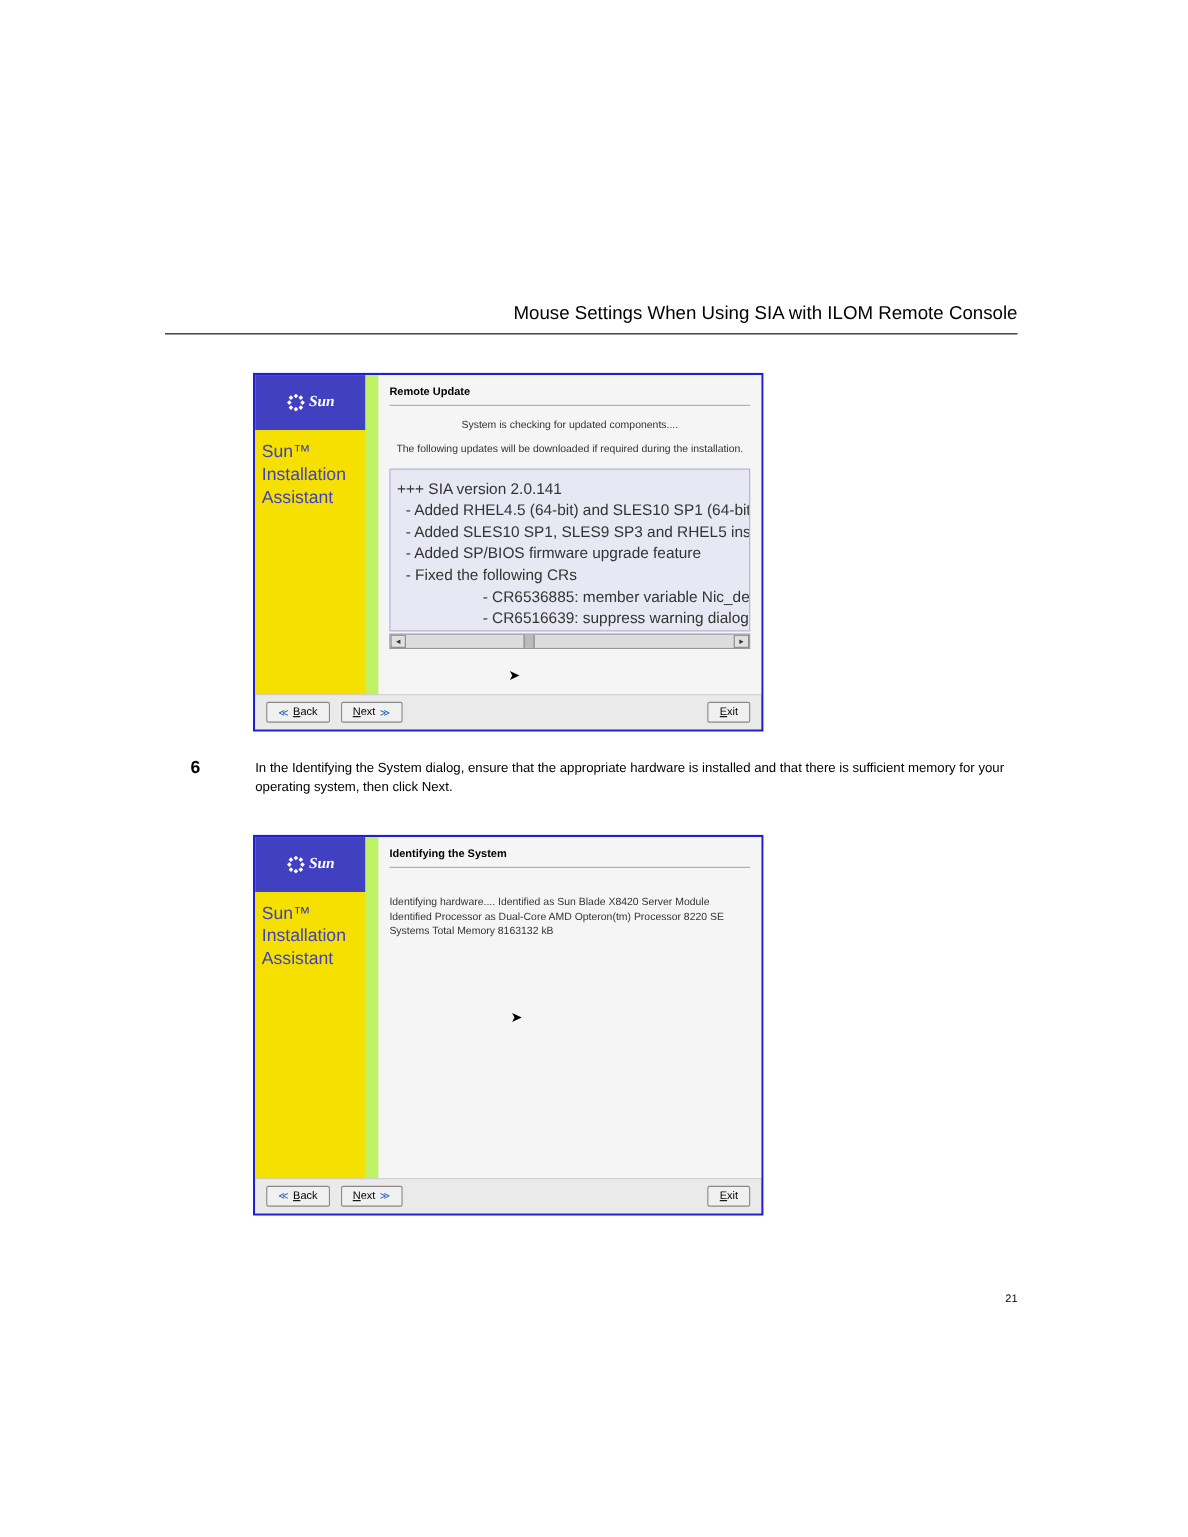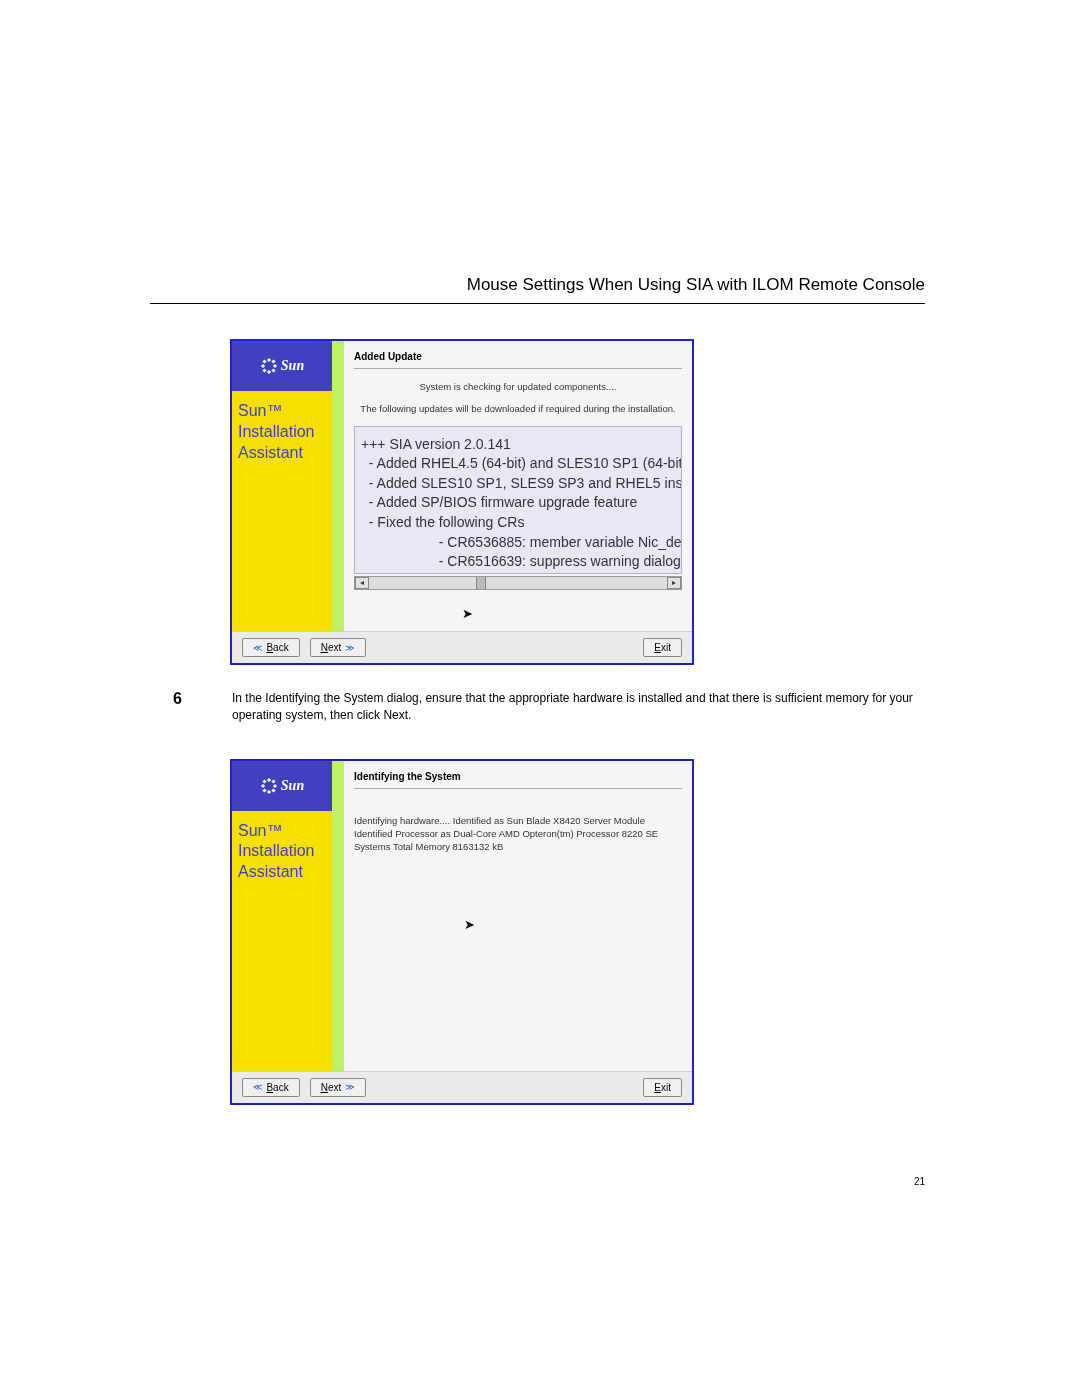--- a/index.html
+++ b/index.html
@@ -239,21 +239,21 @@
               </svg>
             <span class="sun-logo-text">Sun</span>
           </div>
           <div class="sidebar-yellow" style="height:240px;">
             <div class="sidebar-title" style="white-space:pre-line;">Sun™
 Installation
 Assistant</div>
           </div>
         </div>
         <div class="sia-main">
-          <div class="sia-title">Added Update</div>
+          <div class="sia-title">Remote Update</div>
           <div class="sia-text">System is checking for updated components....</div>
           <div class="sia-text">The following updates will be downloaded if required during the installation.</div>
           <div class="update-box">+++ SIA version 2.0.141
   - Added RHEL4.5 (64-bit) and SLES10 SP1 (64-bit) for X4600
   - Added SLES10 SP1, SLES9 SP3 and RHEL5 installation support for X6220 p
   - Added SP/BIOS firmware upgrade feature
   - Fixed the following CRs
                     - CR6536885: member variable Nic_default was added to show
                     - CR6516639: suppress warning dialog under "unattended" mo
                     - CR6500482: allow users to go forward to change network set

